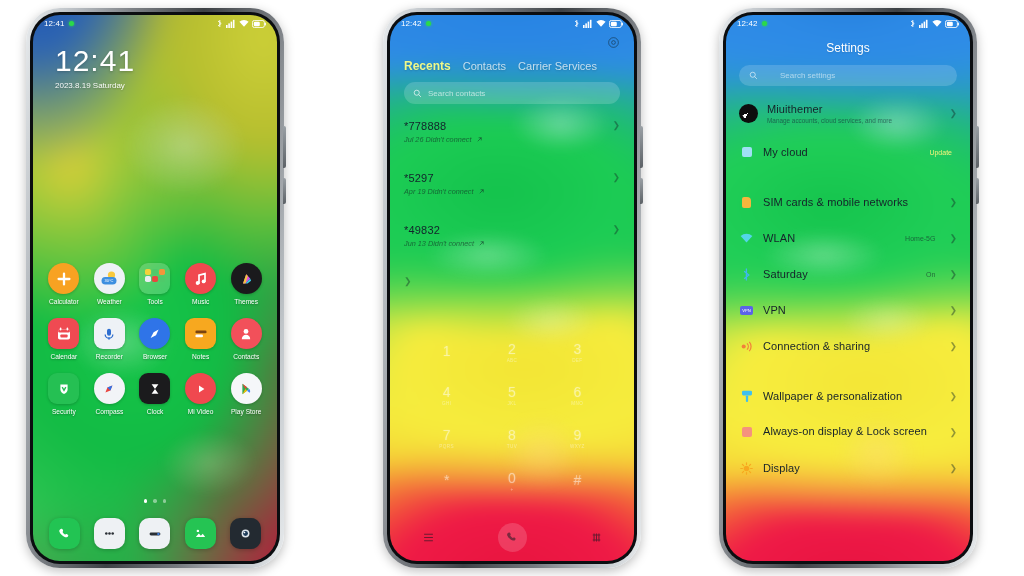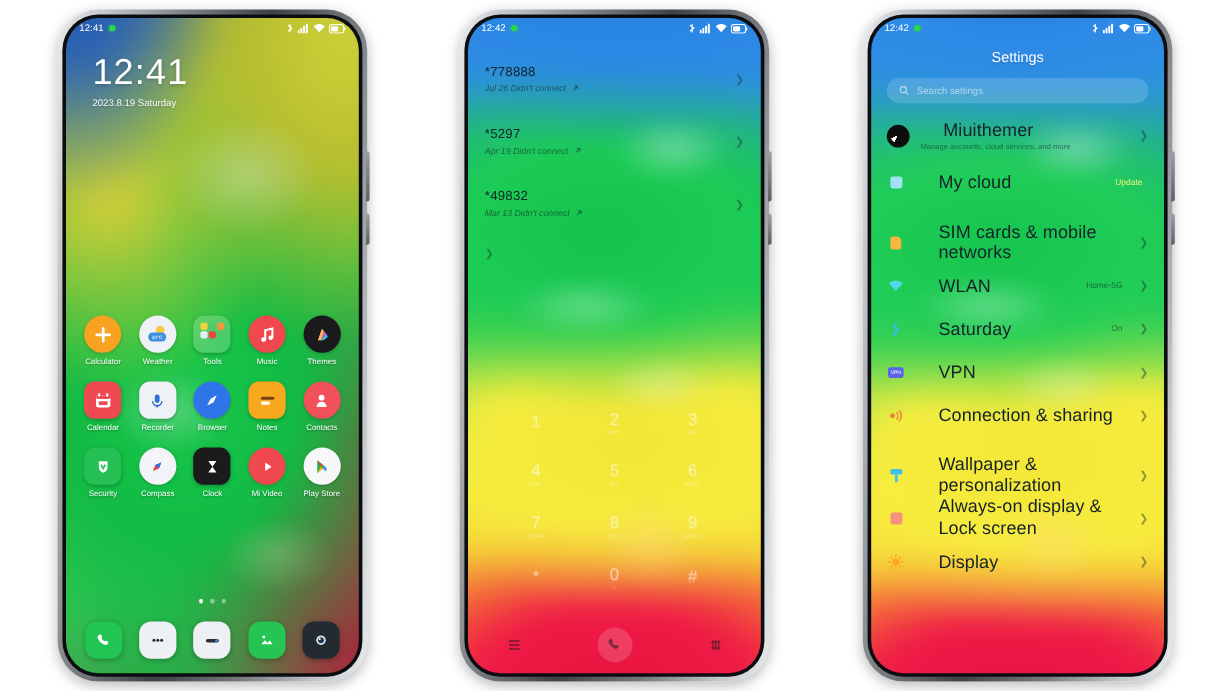--- a/index.html
+++ b/index.html
@@ -18,21 +18,21 @@
   
   .phone {
     position: absolute;
     top: 8px;
     width: 258px; height: 560px;
     border-radius: 34px;
     background: linear-gradient(100deg,#e9ecee 0%,#b9bec3 14%,#7d8186 30%,#3d4145 50%,#75797e 70%,#c2c7cb 88%,#e8ebed 100%);
     padding: 4px;
     box-shadow: 0 3px 11px rgba(0,0,0,.26);
   }
-  .phone.p1 { left: 48px; }
+  .phone.p1 { left: 26px; }
   .phone.p2 { left: 383px; }
   .phone.p3 { left: 719px; }
 
   .inner-bezel {
     position: relative;
     width: 100%; height: 100%;
     border-radius: 30px;
     background: #0b0d10;
     padding: 3px;
   }
@@ -159,21 +159,21 @@
   .tabs { display: flex; align-items: baseline; gap: 12px; margin-top: 10px; }
   .tab { font-size: 11px; color: rgba(255,255,255,.72); text-shadow: 0 1px 2px rgba(0,0,0,.16); }
   .tab.active { color: #eef88a; font-weight: bold; font-size: 12px; }
   .searchbar {
     margin-top: 9px; height: 22px; border-radius: 11px;
     background: rgba(255,255,255,.17);
     display: flex; align-items: center; gap: 6px; padding: 0 9px;
     font-size: 8px; color: rgba(255,255,255,.62);
   }
   .calllist { position: relative; z-index: 4; margin-top: 8px; }
-  .callrow { display: flex; align-items: center; padding: 8px 14px 8px 14px; height: 52px; }
+  .callrow { display: flex; padding: 8px 14px 8px 14px; height: 52px; }
   .callrow .c-main { flex: 1; }
   .c-num { font-size: 11px; color: #12232b; font-weight: 500; letter-spacing: .2px; }
   .c-sub { font-size: 7.3px; color: rgba(18,40,35,.62); margin-top: 3px; display: flex; align-items: center; gap: 4px; font-style: italic; }
   .chev { color: rgba(20,50,40,.45); font-size: 9px; }
 
   .dialpad { position: absolute; z-index: 4; left: 0; right: 0; top: 318px;
              display: grid; grid-template-columns: repeat(3,1fr); row-gap: 5px; padding: 0 24px; }
   .key { display: flex; flex-direction: column; align-items: center; justify-content: center; height: 38px; }
   .key-d { font-size: 14px; color: rgba(255,255,255,.45); line-height: 1;
            text-shadow: 0 0 2px rgba(255,255,255,.25); }
@@ -182,33 +182,33 @@
              display: flex; align-items: center; justify-content: space-around; height: 40px; }
   .callbtn { width: 29px; height: 29px; border-radius: 50%;
              background: rgba(255,255,255,.16);
              display: flex; align-items: center; justify-content: center; }
 
   
   .set-title { position: relative; z-index: 4; text-align: center; font-size: 12px; color: #fff;
                padding-top: 9px; text-shadow: 0 1px 2px rgba(0,0,0,.14); }
   .set-search { position: relative; z-index: 4; margin: 10px 13px 0; height: 21px; border-radius: 11px;
                 background: rgba(255,255,255,.16);
-                display: flex; align-items: center; gap: 6px; padding: 0 10px;
+                display: flex; align-items: center; gap: 22px; padding: 0 10px;
                 font-size: 8px; color: rgba(255,255,255,.55); }
   .set-list { position: relative; z-index: 4; margin-top: 6px; }
   .set-row { display: flex; align-items: center; gap: 9px; padding: 0 13px; height: 36px; }
   .set-row.acct { height: 42px; }
   .set-ico { width: 15px; height: 15px; flex: 0 0 15px; display: flex; align-items: center; justify-content: center; }
   .set-av { width: 19px; height: 19px; flex: 0 0 19px; border-radius: 50%; overflow: hidden;
             background: #0d0d0d; position: relative; }
   .set-av::after { content:''; position:absolute; left:3px; top:3px; width:12px; height:12px;
                    background: conic-gradient(from 205deg,#ffffff 0deg,#ffffff 42deg,transparent 42deg);
                    border-radius:50%; }
   .set-txt { flex: 1; min-width: 0; }
-  .set-lbl { font-size: 15px; color: #15222a; letter-spacing: .1px; margin-left: 19px; }
+  .set-lbl { font-size: 11px; color: #15222a; letter-spacing: .1px; }
   .set-sub { font-size: 6.4px; color: rgba(20,40,50,.6); margin-top: 2px; }
   .set-val { font-size: 7px; color: rgba(20,40,40,.62); margin-right: 5px; }
   .set-badge { font-size: 7px; color: #f3f47a; margin-right: 5px; }
   .set-chev { font-size: 9px; color: rgba(20,45,40,.45); }
   .gap { height: 14px; }
   .set-lbl.two { line-height: 1.2; }
 </style>
 </head>
 <body>
 
@@ -489,20 +489,40 @@
                 <path d="M5 7.3L0.4 2.3A6.7 6.7 0 0 1 9.6 2.3z" fill="#fff"></path>
               </svg>
             <svg width="14" height="8" viewBox="0 0 14 8">
                 <rect x="0.4" y="0.4" width="12" height="7.2" rx="2.2" fill="none" stroke="#fff" stroke-width="0.9"></rect>
                 <rect x="1.8" y="1.8" width="6" height="4.4" rx="1.2" fill="#fff"></rect>
                 <rect x="12.8" y="2.6" width="1.1" height="2.8" rx="0.5" fill="#fff"></rect>
               </svg>
           </div>
         </div>
 
+        <div class="ph2-top">
+          <div class="gear-row">
+            <svg width="13" height="13" viewBox="0 0 16 16">
+              <circle cx="8" cy="8" r="6" fill="none" stroke="rgba(20,50,70,.62)" stroke-width="1.2"></circle>
+              <circle cx="8" cy="8" r="2.3" fill="none" stroke="rgba(20,50,70,.62)" stroke-width="1.2"></circle>
+            </svg>
+          </div>
+          <div class="tabs">
+            <div class="tab active">Recents</div>
+            <div class="tab">Contacts</div>
+            <div class="tab">Carrier Services</div>
+          </div>
+          <div class="searchbar">
+            <svg width="9" height="9" viewBox="0 0 12 12">
+                <circle cx="5" cy="5" r="3.4" fill="none" stroke="rgba(255,255,255,.75)" stroke-width="1.2"></circle>
+                <path d="M7.6 7.6l3 3" stroke="rgba(255,255,255,.75)" stroke-width="1.2"></path>
+              </svg>
+            <span>Search contacts</span>
+          </div>
+        </div>
 
         <div class="calllist">
           <div class="callrow">
             <div class="c-main">
               <div class="c-num">*778888</div>
               <div class="c-sub">
                 <span>Jul 26 Didn't connect</span>
                 <svg width="7" height="7" viewBox="0 0 8 8">
                     <path d="M2 6L6 2M3 2h3v3" stroke="rgba(20,50,40,.6)" stroke-width="1" fill="none"></path>
                   </svg>
@@ -519,21 +539,21 @@
                     <path d="M2 6L6 2M3 2h3v3" stroke="rgba(20,50,40,.6)" stroke-width="1" fill="none"></path>
                   </svg>
               </div>
             </div>
             <div class="chev">❯</div>
           </div>
           <div class="callrow">
             <div class="c-main">
               <div class="c-num">*49832</div>
               <div class="c-sub">
-                <span>Mar 13 Didn't connect</span>
+                <span>Jun 13 Didn't connect</span>
                 <svg width="7" height="7" viewBox="0 0 8 8">
                     <path d="M2 6L6 2M3 2h3v3" stroke="rgba(20,50,40,.6)" stroke-width="1" fill="none"></path>
                   </svg>
               </div>
             </div>
             <div class="chev">❯</div>
           </div>
           <div class="callrow" style="height:30px">
             <div class="chev">❯</div>
           </div>

